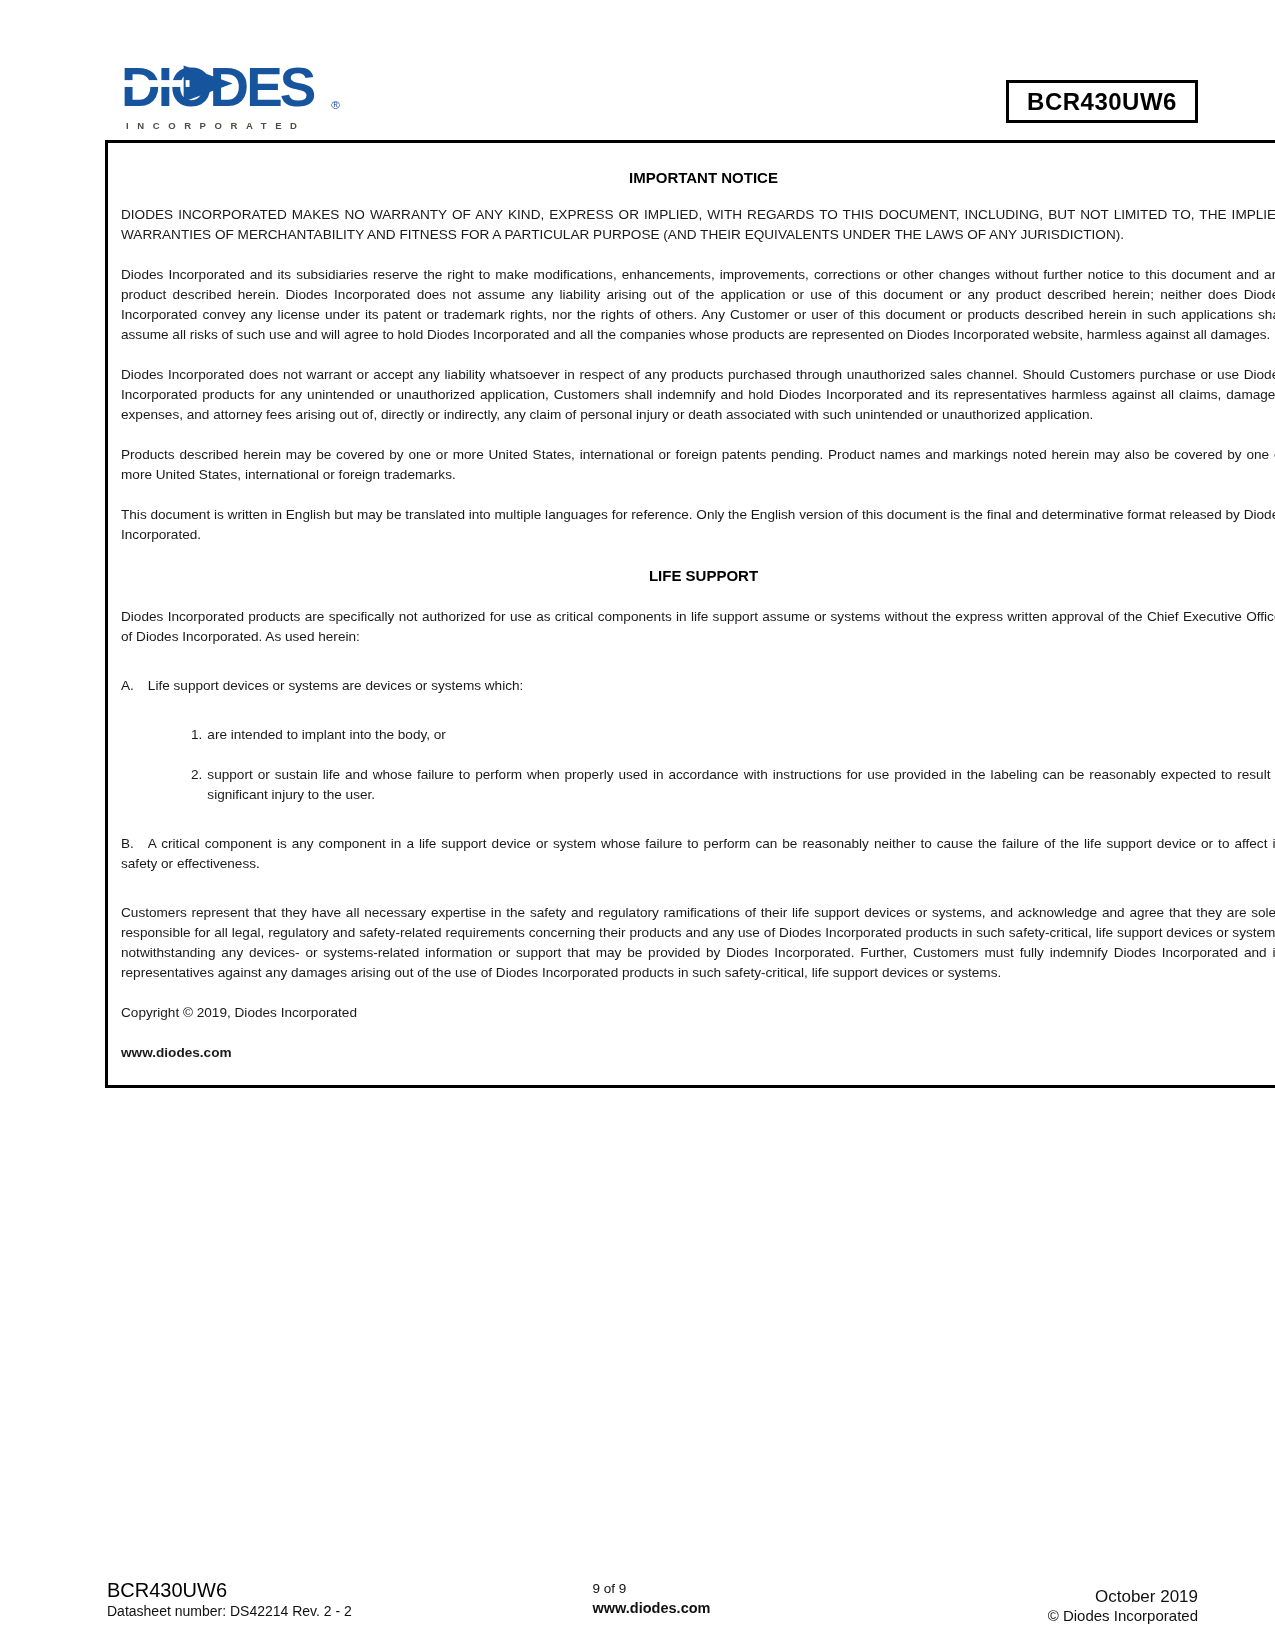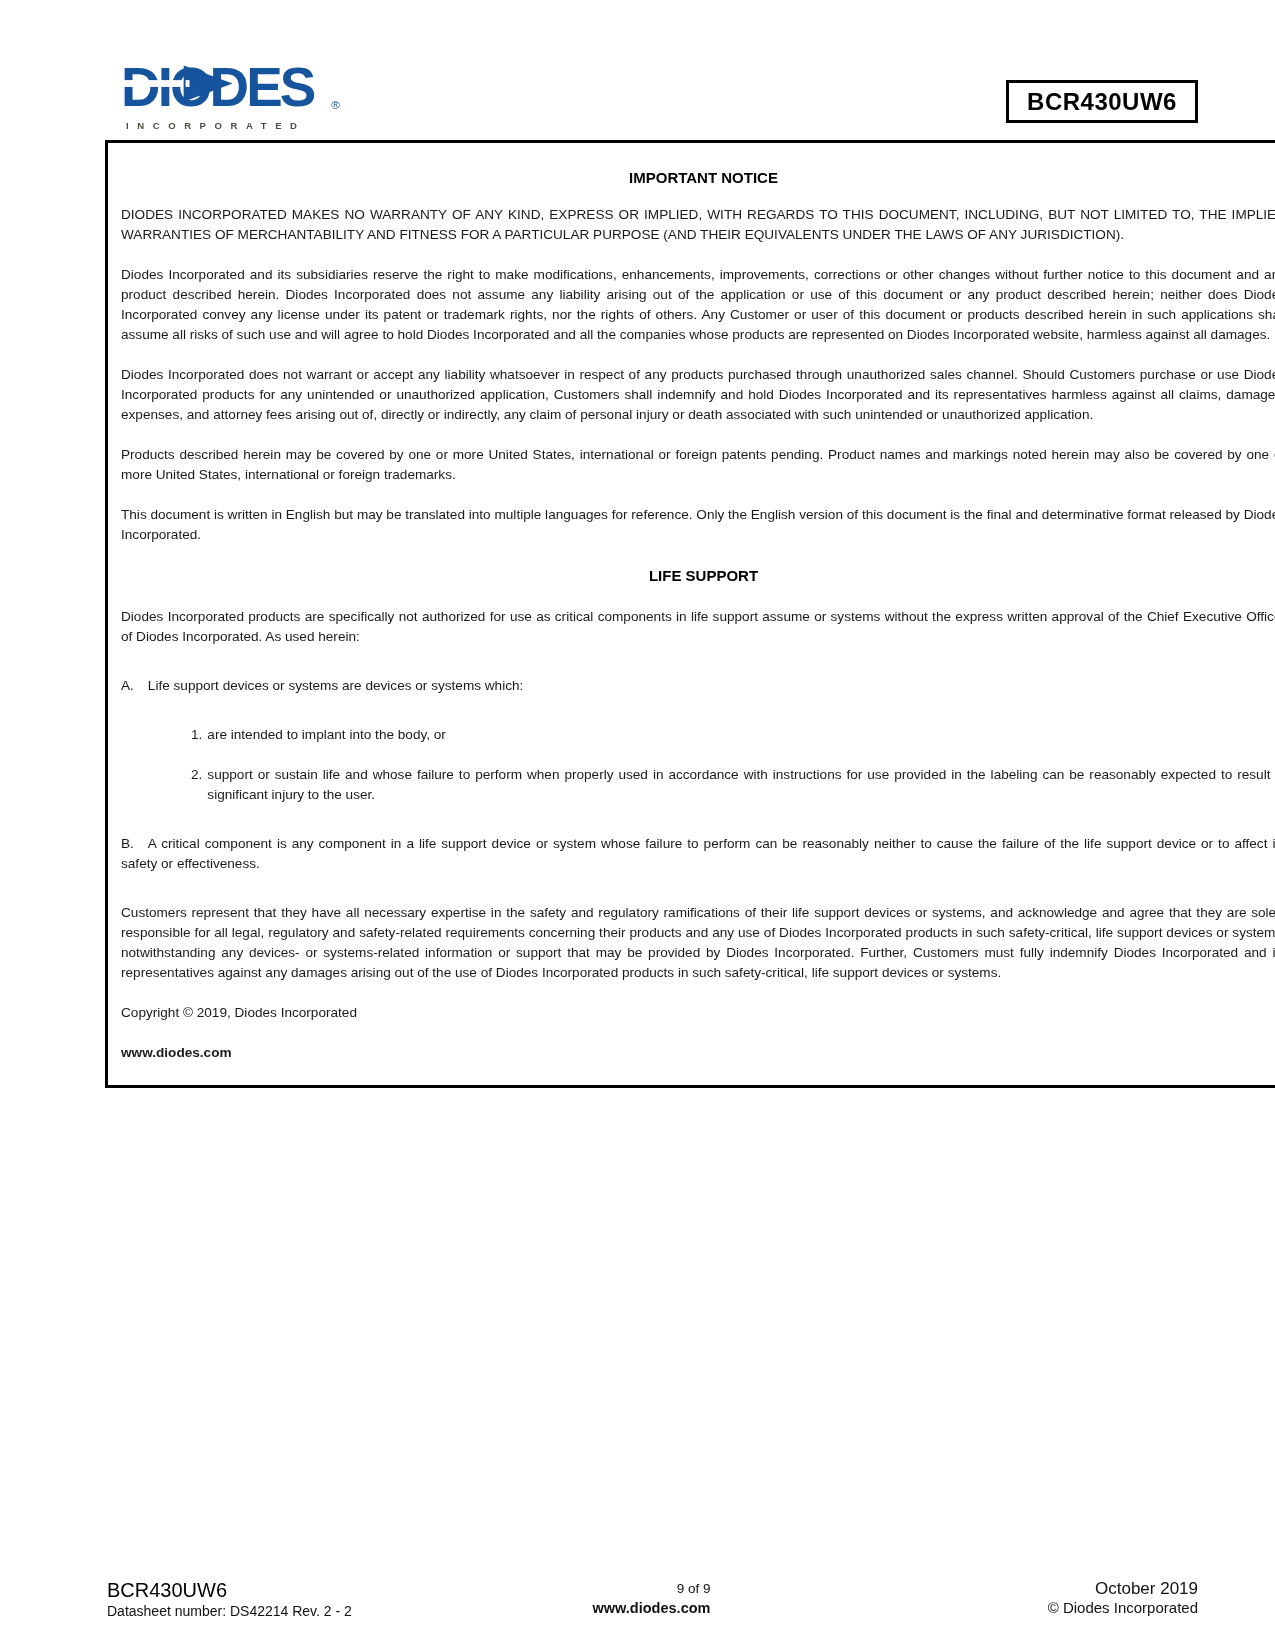--- a/index.html
+++ b/index.html
@@ -45,24 +45,24 @@
   .numbered .num { flex:0 0 auto; margin-right:5px; }
   .numbered .ntext { flex:1 1 auto; }
   .copyright-line { margin:20px 0; }
   .site-line { margin:20px 0; font-weight:bold; }
 
   
   .footer { position:absolute; left:105px; right:77px; top:1578px; height:50px; }
   .footer-left { position:absolute; left:2px; top:0; }
   .footer-left .f-part { font-size:20px; line-height:24px; color:#000; }
   .footer-left .f-ds { font-size:14px; line-height:19px; }
-  .footer-center { position:absolute; left:50%; transform:translateX(-50%); top:2px; text-align:right; }
+  .footer-center { position:absolute; left:50%; transform:translateX(-50%); top:2px; text-align:left; }
   .footer-center .f-page { font-size:13.5px; line-height:18px; }
   .footer-center .f-site { font-size:14.5px; font-weight:bold; line-height:20px; }
-  .footer-right { position:absolute; right:0; top:0; text-align:right; }
+  .footer-right { position:absolute; right:0; top:8px; text-align:right; }
   .footer-right .f-date { font-size:17px; line-height:21px; }
   .footer-right .f-copy { font-size:15px; line-height:17px; }
 </style>
 </head>
 <body>
 
 <div class="page">
 
   <div class="logo-wrap">
     <svg width="225" height="58" viewBox="0 0 230 58">

